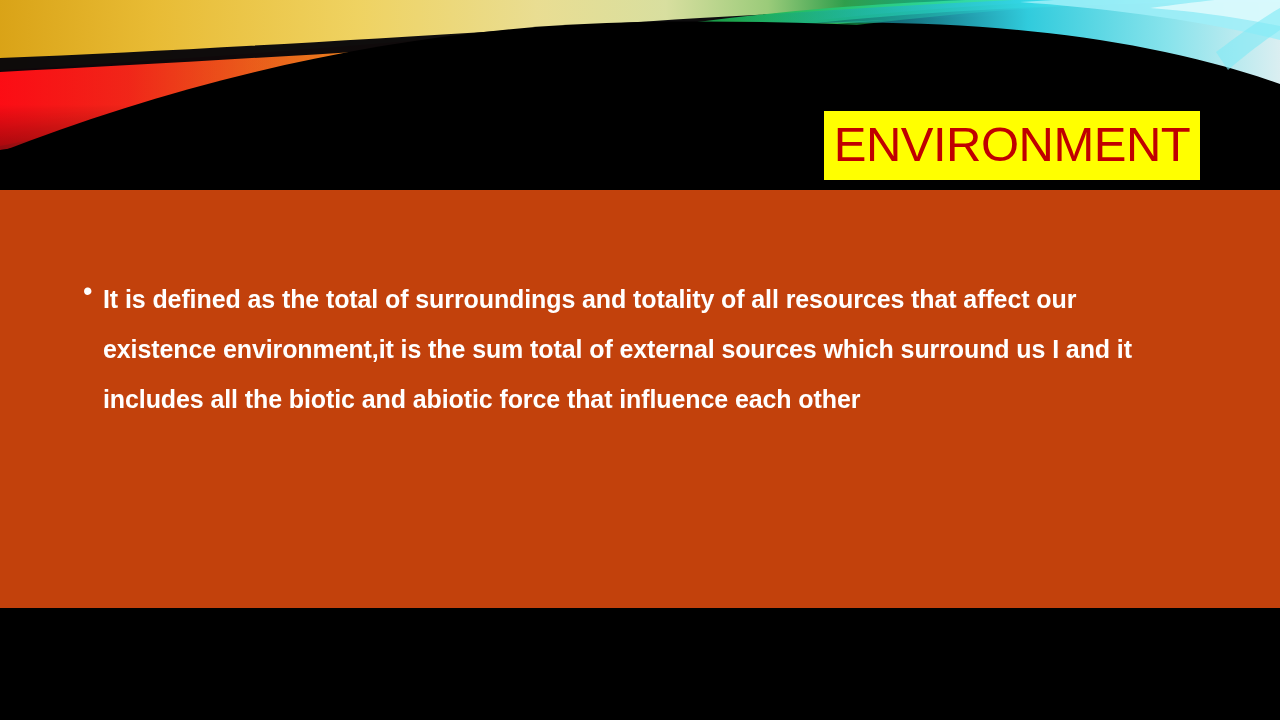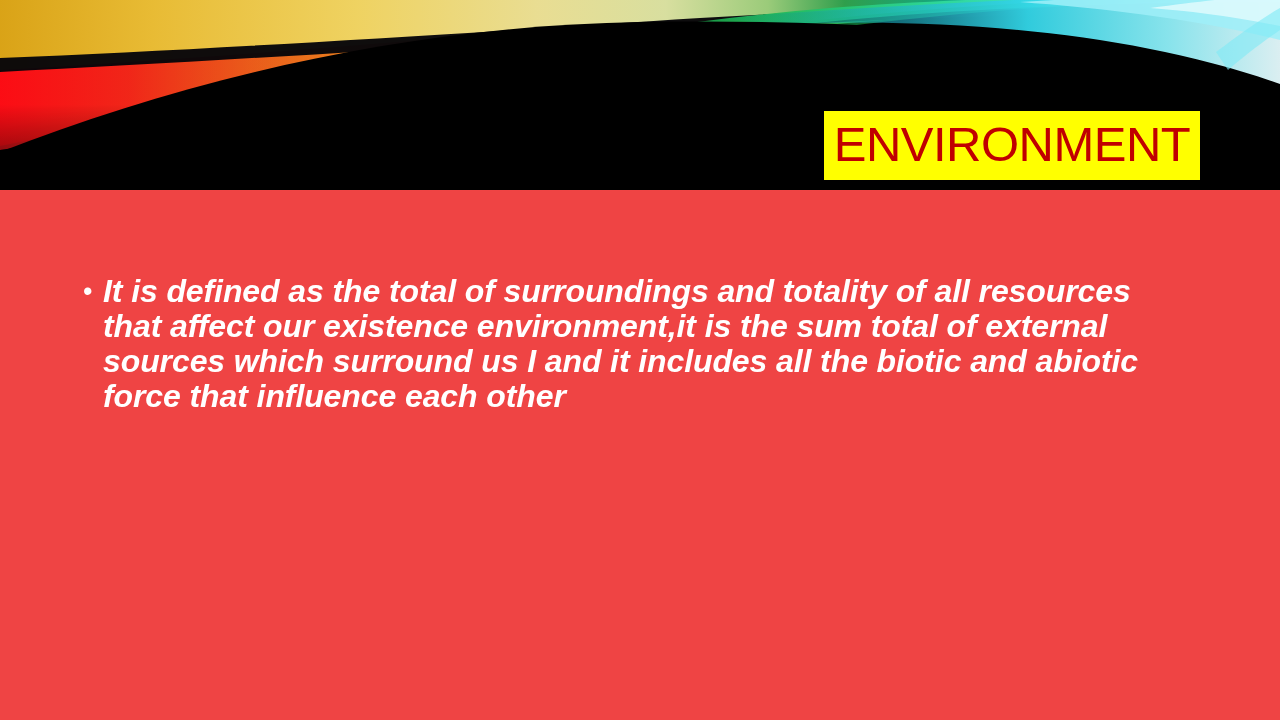--- a/index.html
+++ b/index.html
@@ -8,22 +8,22 @@
     padding: 0;
     background: #000000;
   }
   body {
     font-family: "Liberation Sans", sans-serif;
   }
 
   #slide {
     position: relative;
     width: 1280px;
-    height: 720px;
-    background: #ef4444;
+    height: 608px;
+    background: #c2410c;
     overflow: hidden;
   }
 
   
   #banner {
     position: absolute;
     left: 0;
     top: 0;
     width: 1280px;
     height: 190px;
@@ -78,27 +78,26 @@
     line-height: 35px;
     width: 25px;
     flex: 0 0 25px;
     text-align: left;
     padding-left: 5px;
     box-sizing: border-box;
   }
   .bullet-text {
     color: #FFFFFF;
     font-family: "Liberation Sans", sans-serif;
-    font-size: 32px;
+    font-size: 25px;
     font-weight: bold;
-    line-height: 35px;
+    line-height: 50px;
     letter-spacing: -0.1px;
     flex: 1 1 auto;
     max-width: 1078px;
-    font-style: italic;
   }
 </style>
 </head>
 <body>
 
 <div id="slide">
 
   <div id="banner">
     <svg viewBox="0 0 1280 190" preserveAspectRatio="none">
       <defs>

